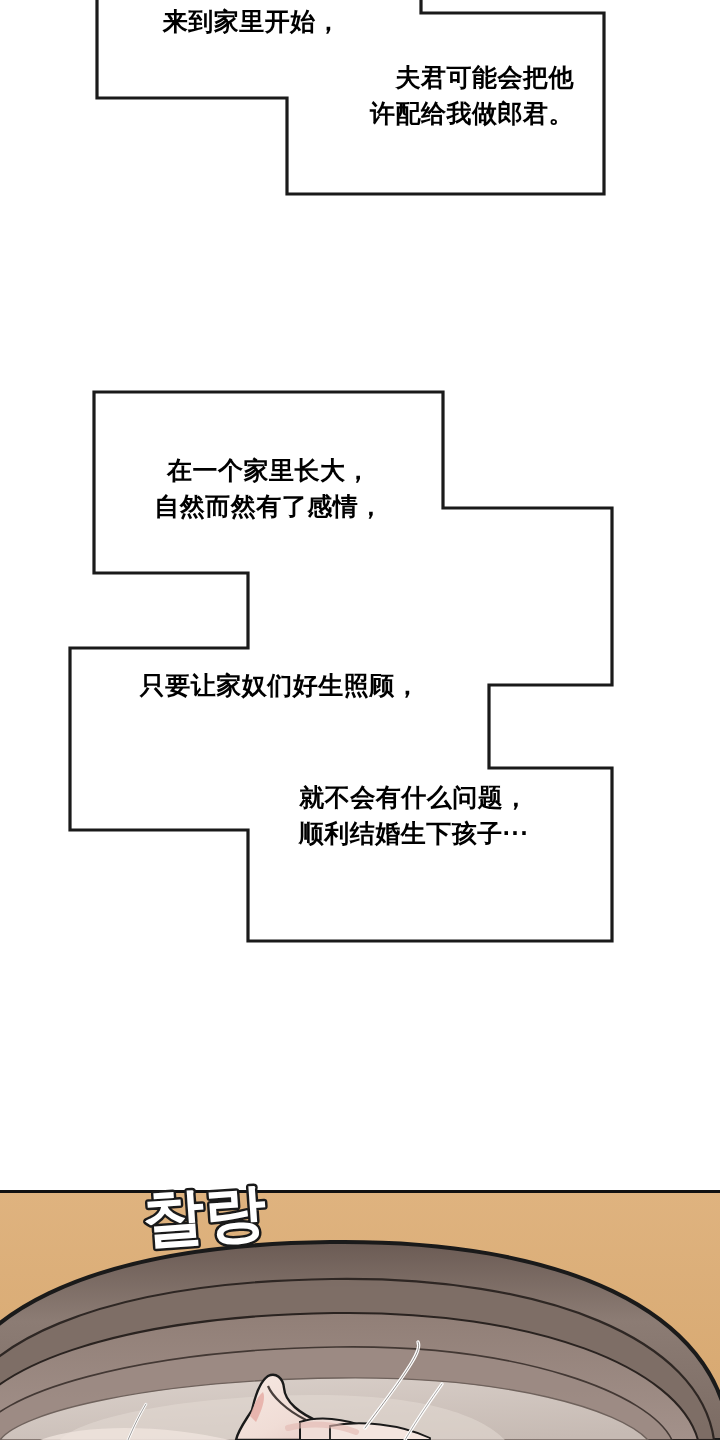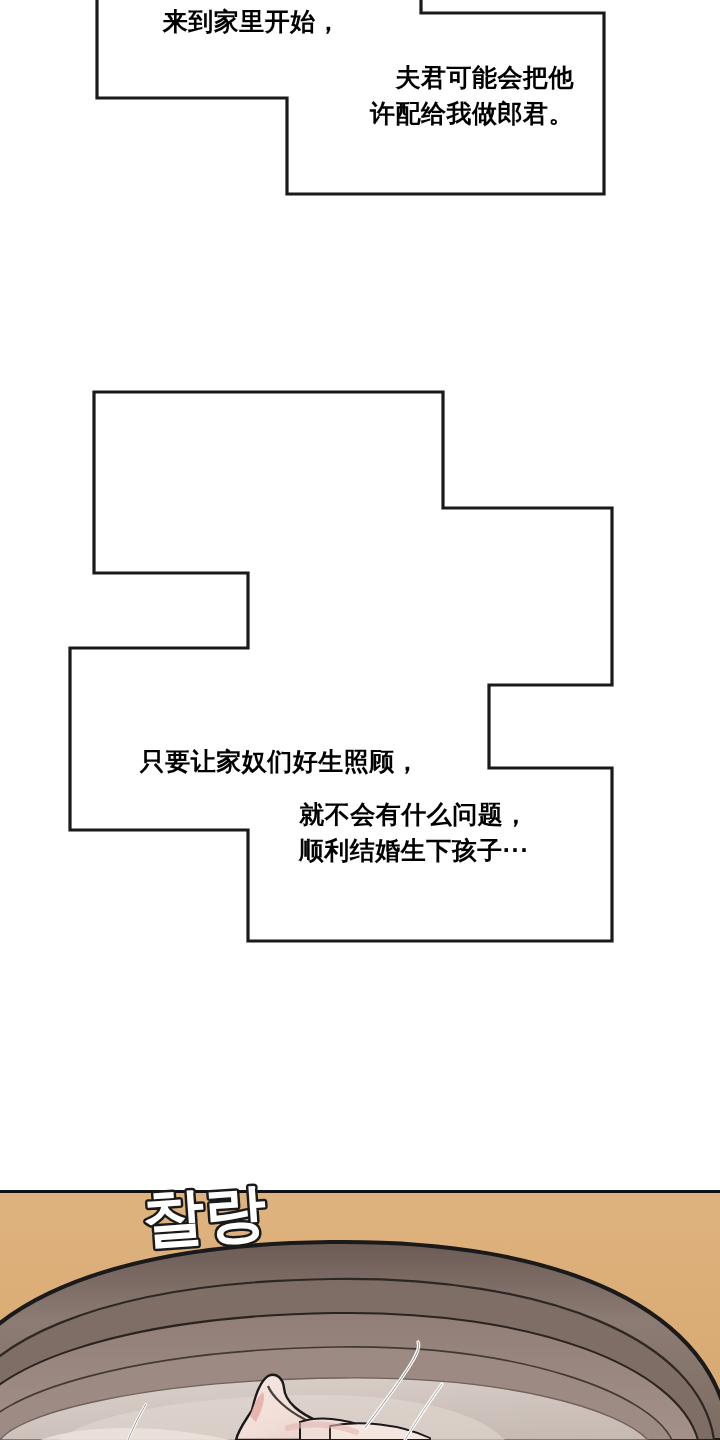--- a/index.html
+++ b/index.html
@@ -145,25 +145,27 @@
              L 248,573
              L 94,573
              Z" fill="#ffffff" stroke="#1a1a1a" stroke-width="3.2" stroke-linejoin="miter"></path>
   </svg>
 
   <div class="narration n-center" style="left:97px; top:4px; width:310px;">来到家里开始，</div>
 
   <div class="narration n-right" style="left:300px; top:60px; width:274px;">夫君可能会把他
 许配给我做郎君。</div>
 
-
-
-  <div class="narration n-center" style="left:70px; top:744px; width:420px;">只要让家奴们好生照顾，</div>
-
-  <div class="narration n-center" style="left:250px; top:797px; width:328px;">就不会有什么问题，
+  <div class="narration n-center" style="left:95px; top:453px; width:348px;">在一个家里长大，
+自然而然有了感情，</div>
+
+
+  <div class="narration n-center" style="left:70px; top:668px; width:420px;">只要让家奴们好生照顾，</div>
+
+  <div class="narration n-center" style="left:250px; top:780px; width:328px;">就不会有什么问题，
 顺利结婚生下孩子···</div>
 
   <div class="watermark">
     <div class="wm-main">画涯</div>
     <div class="wm-sub on-tan">免费漫画</div>
   </div>
 
   <div class="illustration">
     <svg viewBox="0 0 720 250" width="720" height="250" xmlns="http://www.w3.org/2000/svg">
       <defs>

